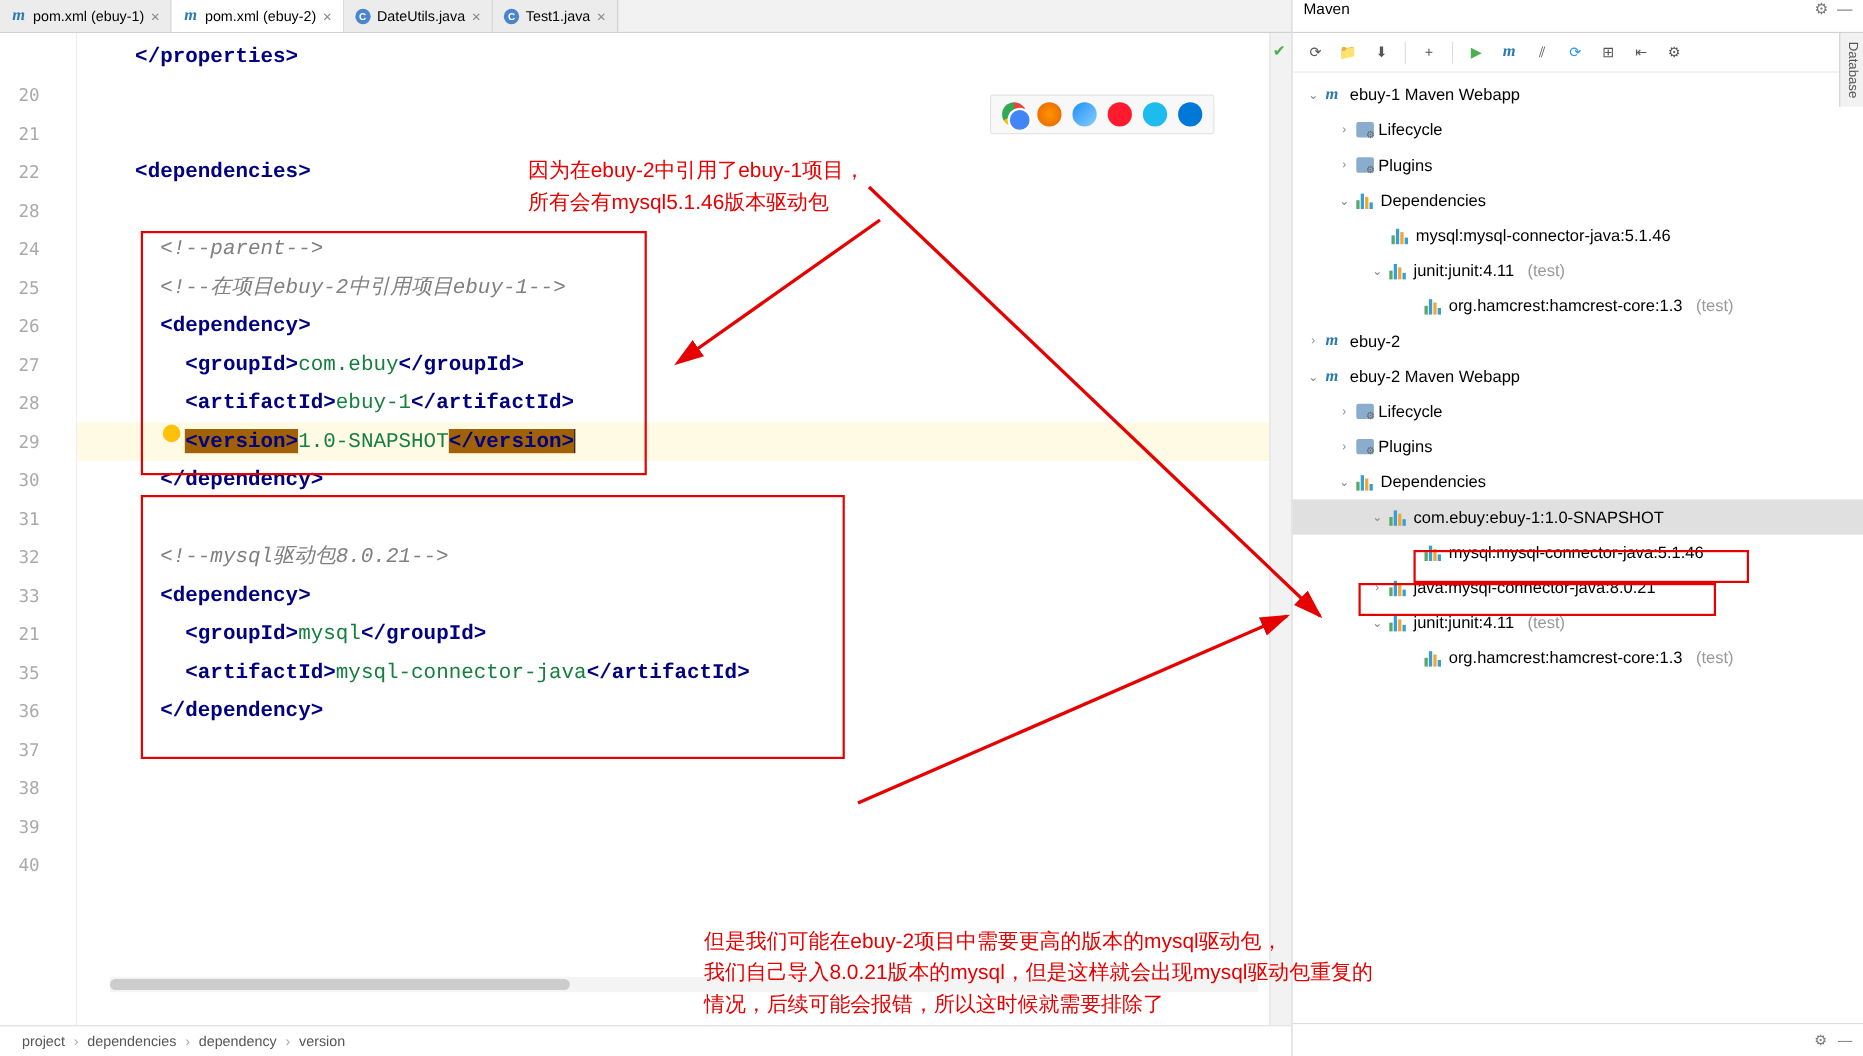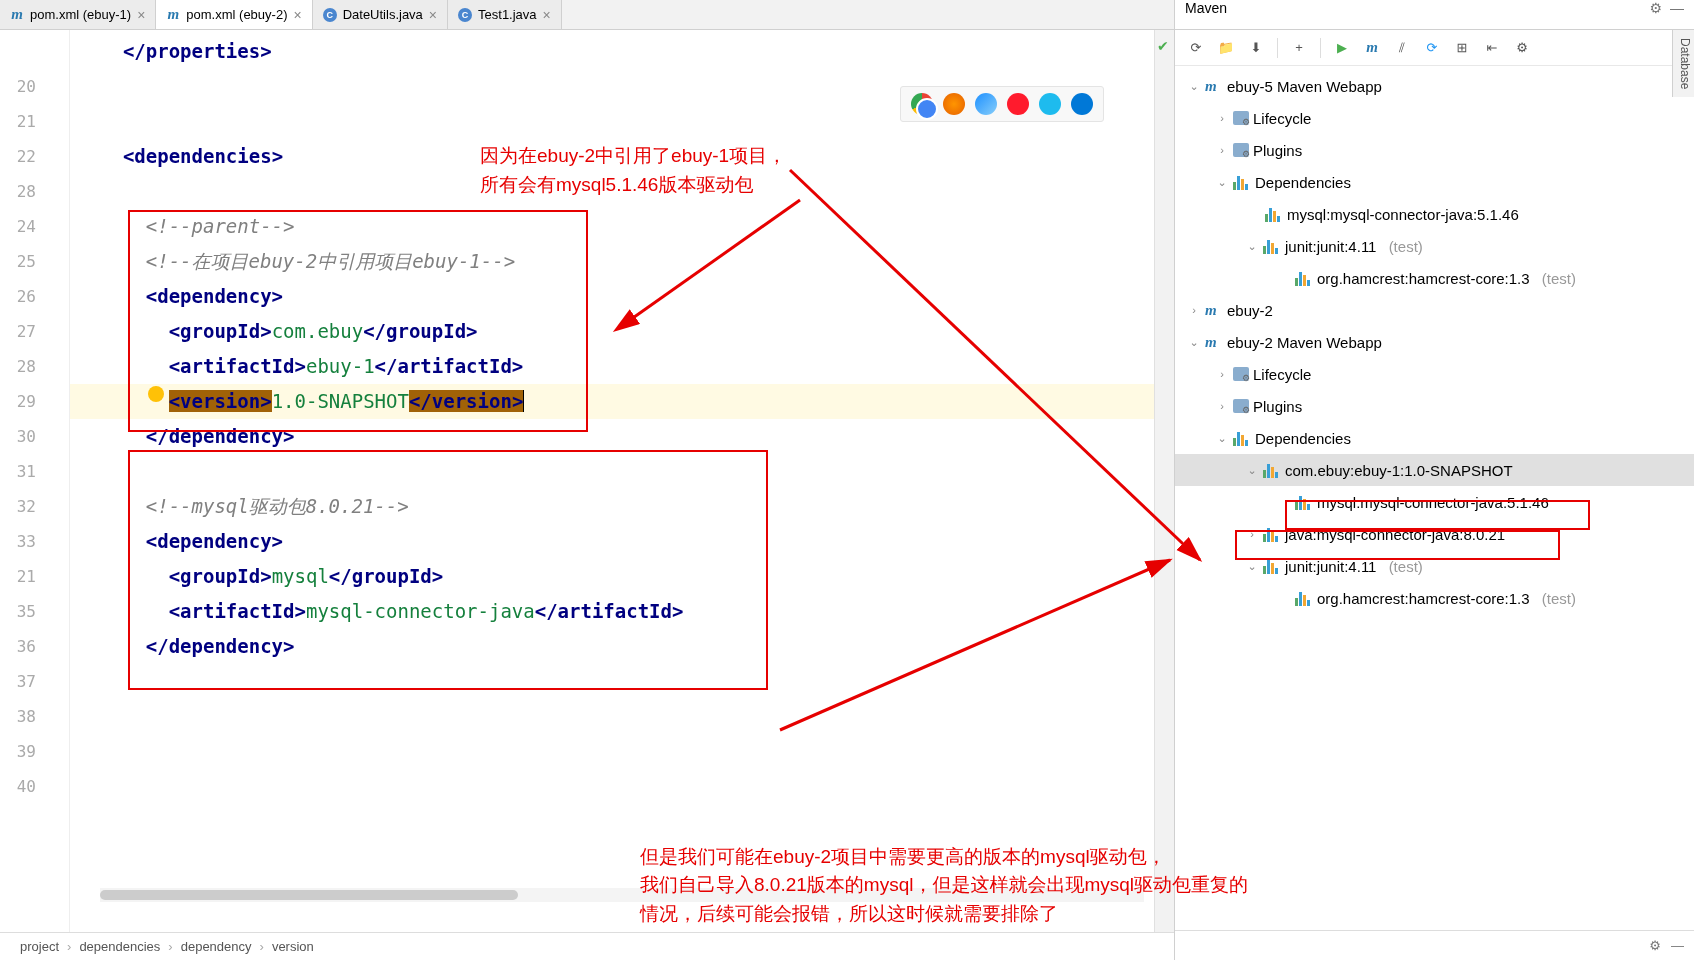--- a/index.html
+++ b/index.html
@@ -9,21 +9,21 @@
 .tabs-bar { display: flex; border-bottom: 1px solid #d0d0d0; height: 30px; background: #f2f2f2; }
 .tab { display: flex; align-items: center; padding: 0 10px; gap: 6px; border-right: 1px solid #d0d0d0; background: #ececec; font-size: 13px; white-space: nowrap; }
 .tab.active { background: #fff; }
 .tab-icon { width: 14px; height: 14px; display: inline-flex; align-items: center; justify-content: center; }
 .tab-close { color: #888; font-size: 14px; cursor: pointer; }
 .editor-body { flex: 1; display: flex; position: relative; overflow: hidden; }
 .gutter { width: 50px; text-align: right; color: #aaa; font-family: Consolas, monospace; font-size: 16px; padding-top: 4px; user-select: none; background: #fff; }
 .gutter div { height: 35px; padding-right: 14px; line-height: 35px; }
 .fold-gutter { width: 20px; background: #fff; border-right: 1px solid #eee; }
 .code-area { flex: 1; font-family: Consolas, monospace; font-size: 19px; padding-top: 4px; position: relative; }
-.code-line { height: 35px; line-height: 35px; white-space: pre; padding-left: 30px; }
+.code-line { height: 35px; line-height: 35px; white-space: pre; padding-left: 30px; font-family: Liberation Mono, monospace; }
 .code-line.current { background: #fffae3; }
 .tag { color: #000080; font-weight: bold; }
 .comment { color: #808080; font-style: italic; }
 .text { color: #15803d; }
 .sel { background: #a16207; }
 .browser-icons { position: absolute; top: 56px; right: 50px; display: flex; gap: 10px; padding: 6px 10px; background: #f8f8f8; border: 1px solid #e4e4e4; border-radius: 3px; }
 .browser-icons span { width: 22px; height: 22px; border-radius: 50%; }
 .annot { position: absolute; color: #e60000; font-size: 19px; font-family: "Microsoft YaHei", sans-serif; line-height: 1.5; z-index: 5; }
 .red-box { position: absolute; border: 2px solid #e60000; z-index: 4; }
 .arrow-svg { position: absolute; z-index: 5; pointer-events: none; }
@@ -200,21 +200,21 @@
       <span class="tool-btn">⫽</span>
       <span class="tool-btn" style="color:#2196f3;">⟳</span>
       <span class="tool-btn">⊞</span>
       <span class="tool-btn">⇤</span>
       <span class="tool-btn">⚙</span>
     </div>
     <div class="maven-tree">
       <div class="tree-row">
           <span class="chev">⌄</span>
           <span class="m-ic tree-icon">m</span>
-          <span>ebuy-5 Maven Webapp</span>
+          <span>ebuy-1 Maven Webapp</span>
         </div>
       <div class="tree-row" style="padding-left:40px">
           <span class="chev">›</span>
           <span class="tree-icon folder-ic gear"></span>
           <span>Lifecycle</span>
         </div>
       <div class="tree-row" style="padding-left:40px">
           <span class="chev">›</span>
           <span class="tree-icon folder-ic gear"></span>
           <span>Plugins</span>

